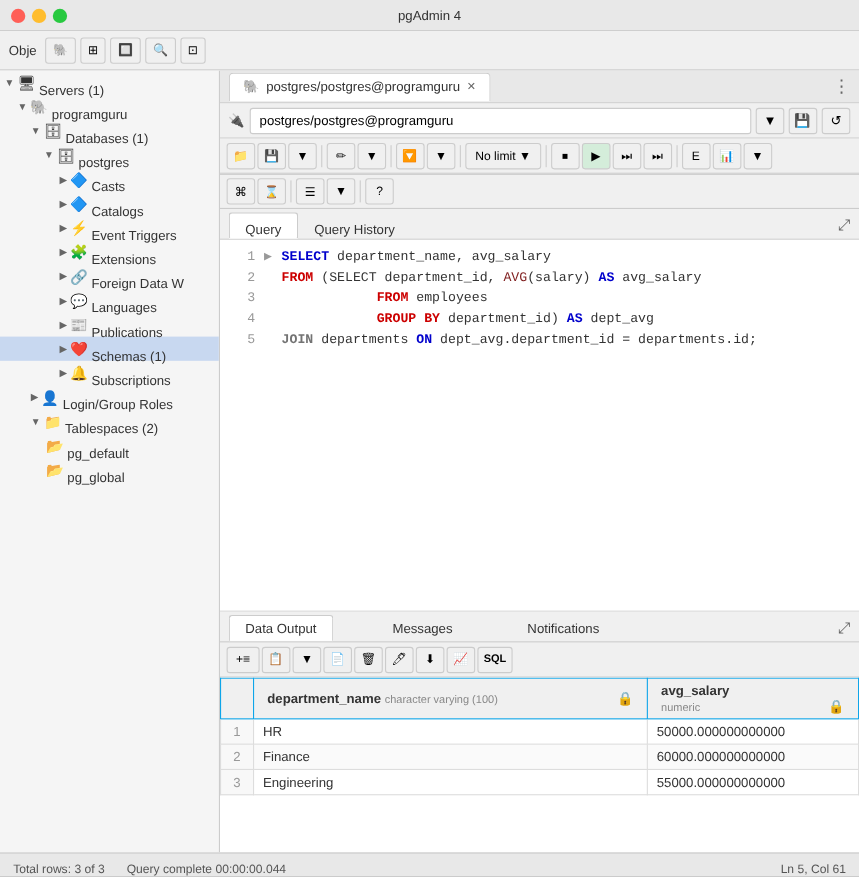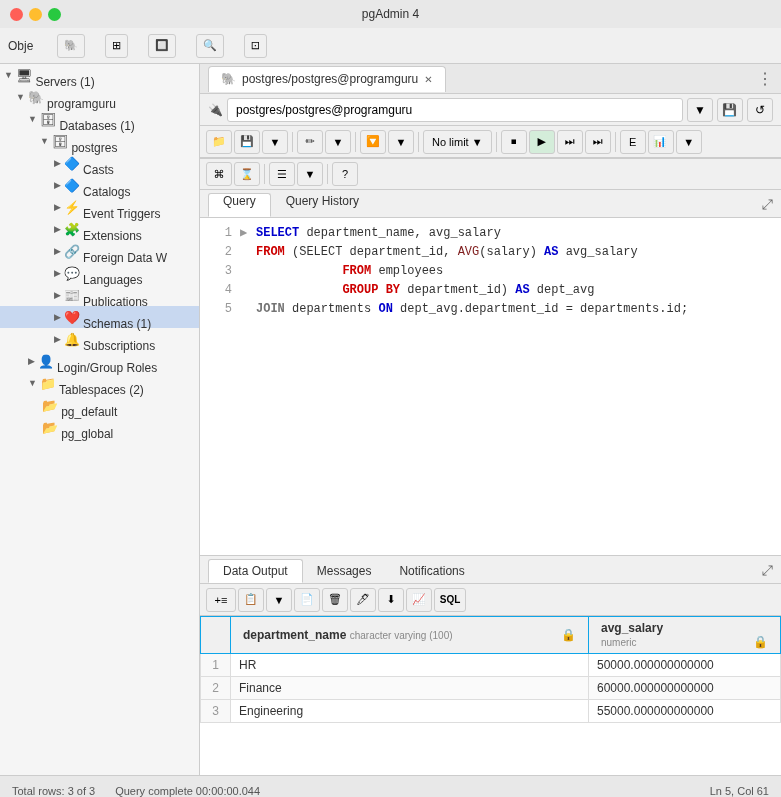--- a/index.html
+++ b/index.html
@@ -54,21 +54,21 @@
     }
 
     
     .top-toolbar {
       height: 36px;
       background: #f0f0f0;
       display: flex;
       align-items: center;
       border-bottom: 1px solid #ccc;
       padding: 0 8px;
-      gap: 20px;
+      gap: 4px;
     }
     .toolbar-label {
       font-size: 12px;
       color: #333;
       margin-right: 4px;
     }
     .toolbar-btn {
       height: 24px;
       padding: 0 6px;
       background: #f0f0f0;
@@ -216,21 +216,21 @@
       display: flex;
       align-items: flex-end;
       padding: 0 8px;
       border-bottom: 1px solid #ccc;
       position: relative;
     }
     .query-tab {
       height: 24px;
       padding: 0 14px;
       display: flex;
-      align-items: flex-start;
+      align-items: flex-end;
       cursor: pointer;
       font-size: 12px;
       border: 1px solid transparent;
     }
     .query-tab.active {
       background: #fff;
       border: 1px solid #ccc;
       border-bottom: 1px solid #fff;
       border-radius: 3px 3px 0 0;
     }
@@ -300,20 +300,21 @@
       flex-direction: column;
     }
     .result-tabs {
       height: 28px;
       background: #f0f0f0;
       display: flex;
       align-items: flex-end;
       padding: 0 8px;
       border-bottom: 1px solid #ccc;
       position: relative;
+      gap: 40px;
     }
     .result-tab {
       height: 24px;
       padding: 0 14px;
       display: flex;
       align-items: center;
       cursor: pointer;
       font-size: 12px;
     }
     .result-tab.active {

